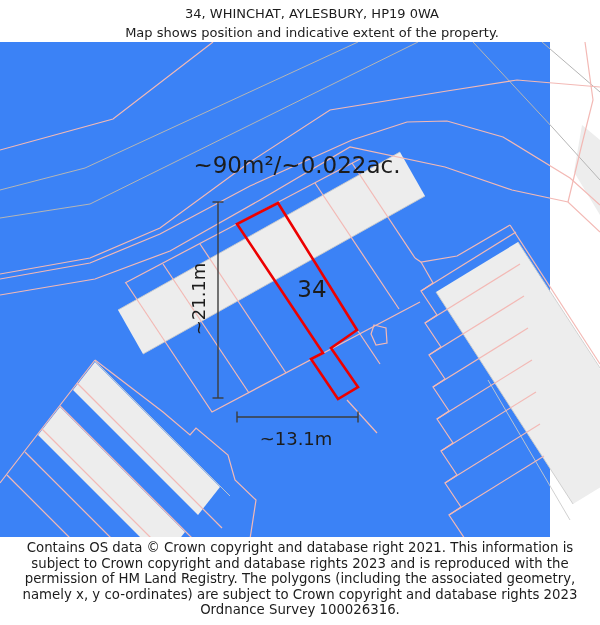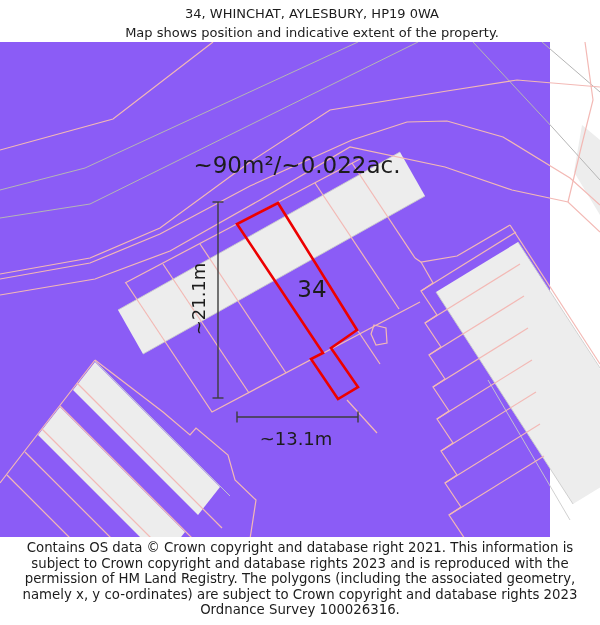--- a/index.html
+++ b/index.html
@@ -1,20 +1,20 @@
 <!DOCTYPE html>
 <html><head>
 <meta charset="utf-8">
 <style>
   html,body{margin:0;padding:0;background:#ffffff;width:600px;height:625px;overflow:hidden;}
   body{font-family:"DejaVu Sans","Liberation Sans",sans-serif;color:#1c1c1c;position:relative;}
   .header{position:absolute;top:5px;left:12px;width:600px;text-align:center;line-height:1.45;}
   .header .title{font-size:13px;}
   .header .subtitle{font-size:13px;}
-  .map-wrap{position:absolute;top:42px;left:0;width:550px;height:495px;background:#8b5cf6;}
+  .map-wrap{position:absolute;top:42px;left:0;width:550px;height:495px;background:#3b82f6;}
   .footer{position:absolute;top:540px;left:5px;width:590px;font-size:13.3px;line-height:15.6px;white-space:pre-line;text-align:center;}
   svg{display:block;}
   .road{stroke:#b5b5b5;stroke-width:1;fill:none;}
   .bld{fill:#ededed;stroke:none;}
   .gthin{stroke:#cbcbcb;stroke-width:0.9;fill:none;}
   .pk{stroke:#f3b9b5;stroke-width:1.2;fill:none;}
   .plot{stroke:#ed0000;stroke-width:2.6;fill:none;stroke-linejoin:miter;}
   .dim{stroke:#3d3d3d;stroke-width:1.4;fill:none;}
   .lbl{fill:#1c1c1c;}
   .lbl-area{font-size:23px;}

